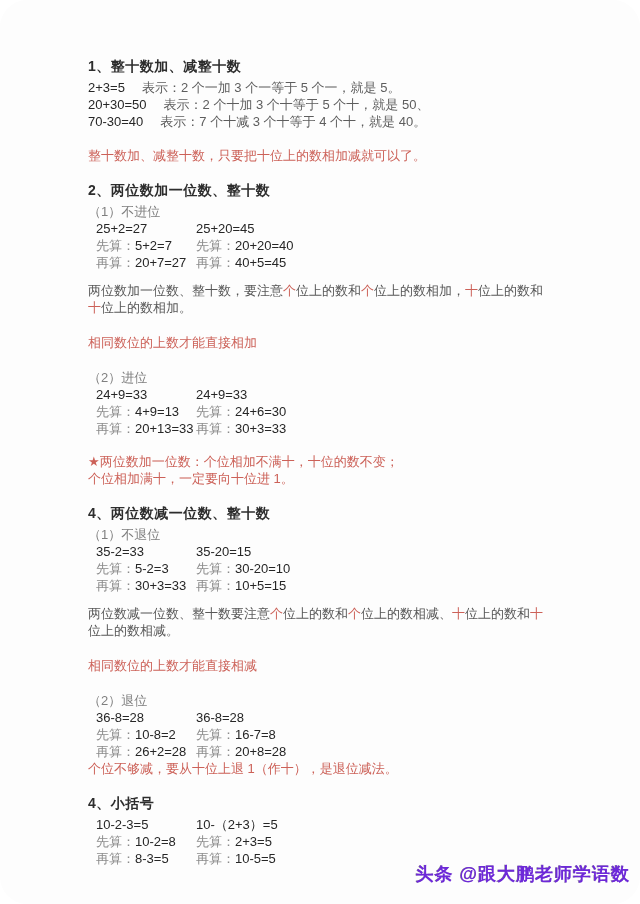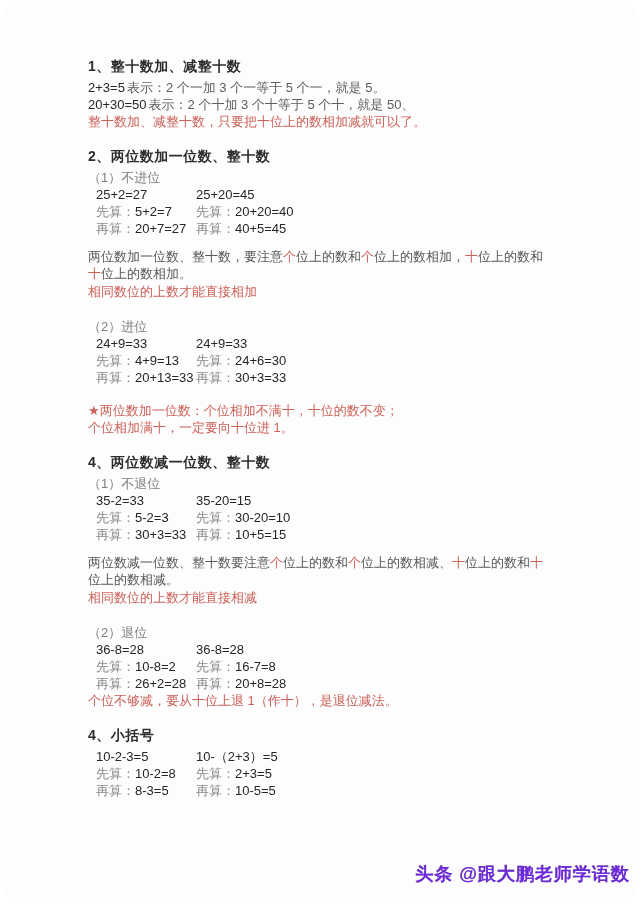--- a/index.html
+++ b/index.html
@@ -7,30 +7,30 @@
     position:relative;width:640px;height:904px;background:#fdfdfd;overflow:hidden;
     font-family:"Liberation Sans","DejaVu Sans",sans-serif;
     border-radius:27px;
     -webkit-font-smoothing:antialiased;
   }
   .doc{padding:58px 70px 0 88px;width:470px;}
   .sec{margin-bottom:18px;}
   .h{font-size:14px;font-weight:bold;color:#2d2d2d;line-height:17px;margin-bottom:4px;letter-spacing:0.5px;}
   .line{font-size:13px;line-height:17px;color:#565656;}
   .eq{color:#262626;}
-  .rest{margin-left:2px;color:#5d5d5d;}
+  .rest{margin-left:17px;color:#5d5d5d;}
   .red{color:#cc6158;}
   .sub{font-size:13px;line-height:17px;color:#7f7f7f;}
   .eqrow{display:flex;font-size:13px;line-height:17px;}
   .c1{width:100px;flex:none;margin-left:8px;}
   .c2{flex:none;}
   .lbl{color:#8b8b8b;}
   .val{color:#262626;}
   .para{font-size:13px;line-height:17px;color:#575757;margin-top:12px;font-family:Liberation Mono, monospace;}
-  .note{margin-top:0;}
+  .note{margin-top:17px;}
   .gap-sub{margin-top:18px;}
   .gap-star{margin-top:16px;}
   .star-dark{color:#434343;}
   .watermark{
     position:absolute;top:862px;right:10px;
     font-size:18px;font-weight:bold;color:#6d28d9;letter-spacing:1px;
     text-shadow:1.5px 1.5px 0 #ffffff, -0.5px -0.5px 0 #8d8d8d;
   }
 </style>
 </head>
@@ -39,20 +39,23 @@
 <div class="page">
   <div class="doc">
 
     <div class="sec">
       <div class="h">1、整十数加、减整十数</div>
       <div class="line">
         <span class="eq">2+3=5</span><span class="rest">表示：2 个一加 3 个一等于 5 个一，就是 5。</span>
       </div>
       <div class="line">
         <span class="eq">20+30=50</span><span class="rest">表示：2 个十加 3 个十等于 5 个十，就是 50、</span>
+      </div>
+      <div class="line">
+        <span class="eq">70-30=40</span><span class="rest">表示：7 个十减 3 个十等于 4 个十，就是 40。</span>
       </div>
       <div class="line red note">整十数加、减整十数，只要把十位上的数相加减就可以了。</div>
     </div>
 
     <div class="sec">
       <div class="h">2、两位数加一位数、整十数</div>
       <div class="sub">（1）不进位</div>
       <div class="eqrow">
         <span class="c1"><span class="val">25+2=27</span></span>
         <span class="c2"><span class="val">25+20=45</span></span>

